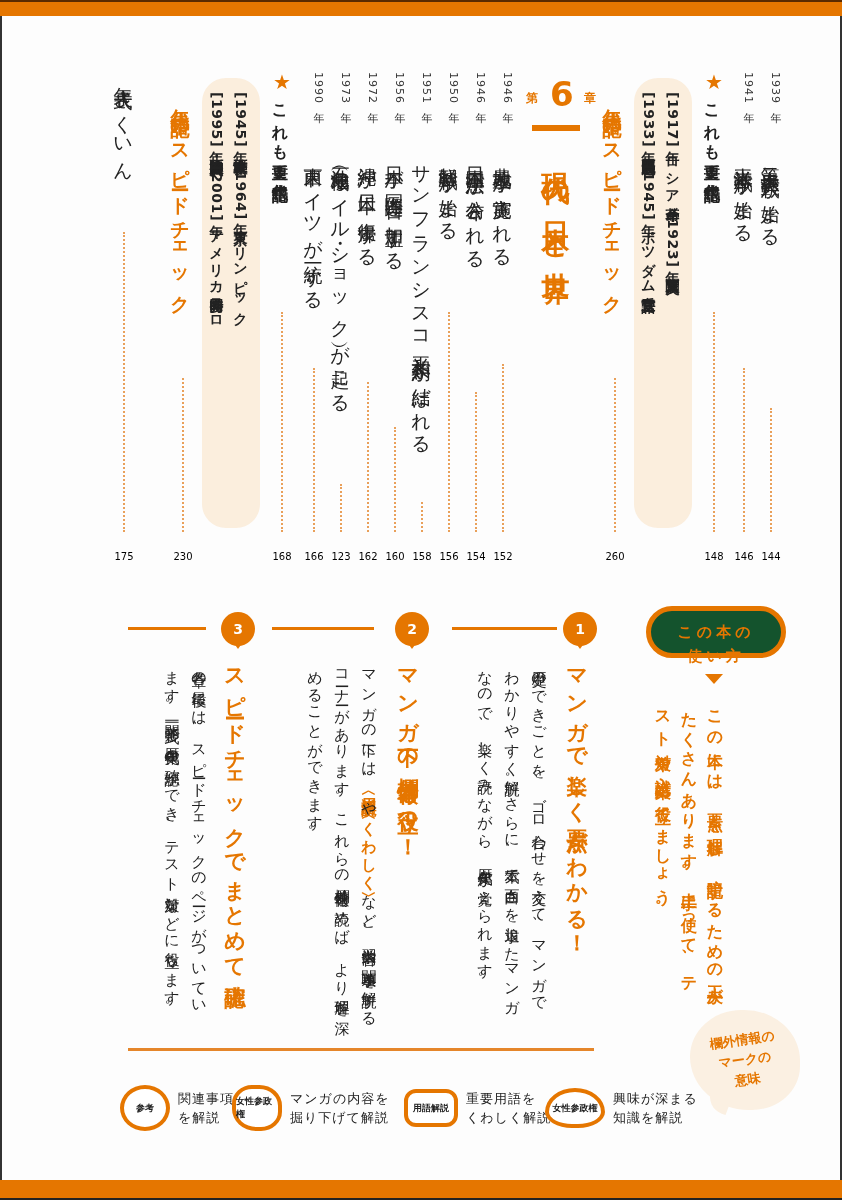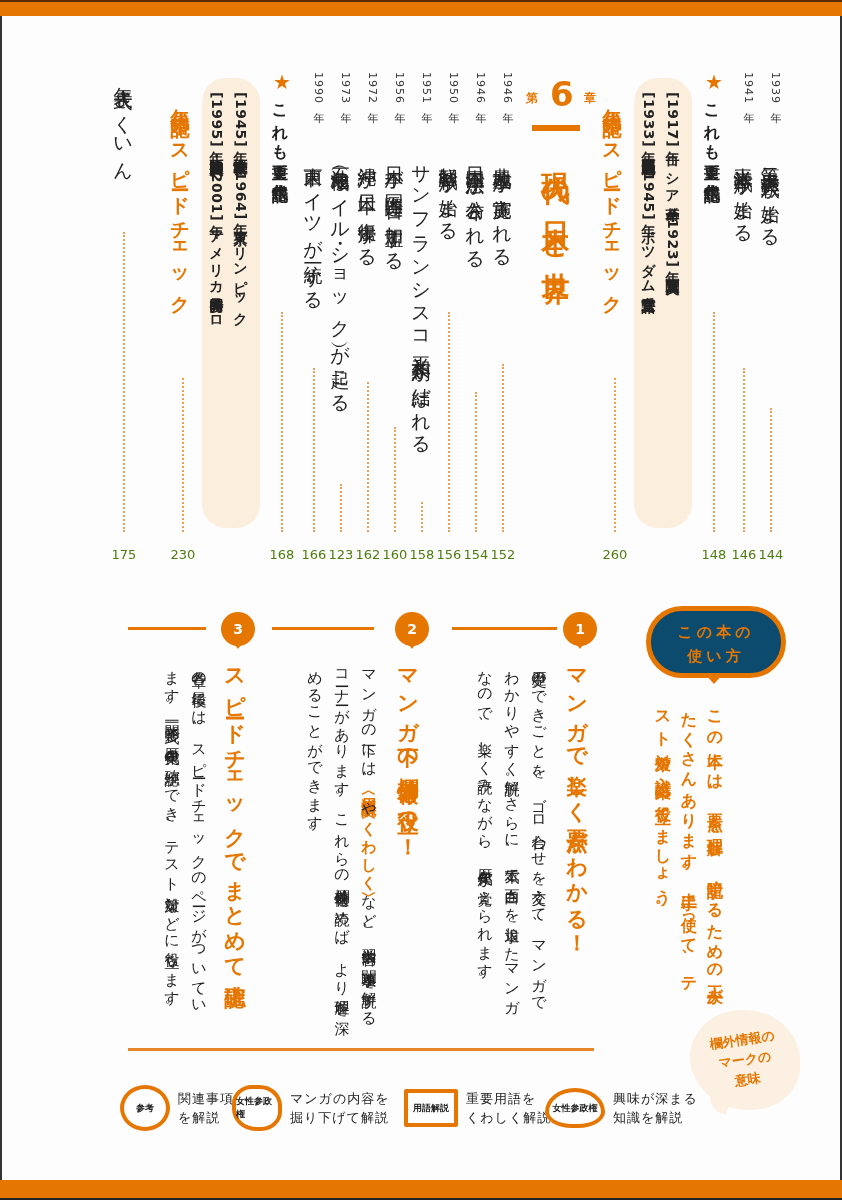--- a/index.html
+++ b/index.html
@@ -8,37 +8,37 @@
   .bar-top { position: absolute; left: 0; top: 0; width: 842px; height: 16px; background: #e57600; border-top: 2px solid #5a2a00; }
   .bar-bottom { position: absolute; left: 0; bottom: 0; width: 842px; height: 20px; background: #e57600; border-bottom: 2px solid #222; }
   .frame-left { position: absolute; left: 0; top: 16px; width: 2px; height: 1164px; background: #333; }
   .frame-right { position: absolute; right: 0; top: 16px; width: 2px; height: 1164px; background: #333; }
 
   
   .toc-col { position: absolute; top: 72px; height: 490px; width: 22px; }
   .toc-year { position: absolute; top: 0; left: 0; width: 22px; writing-mode: vertical-rl; font-size: 11px; letter-spacing: 1px; color: #333; }
   .toc-title { position: absolute; left: -2px; top: 80px; writing-mode: vertical-rl; font-size: 19px; letter-spacing: 2px; color: #222; line-height: 26px; }
   .toc-dots { position: absolute; left: 10px; width: 0; border-left: 2px dotted #e9a05a; bottom: 30px; }
-  .toc-page { position: absolute; bottom: 0; left: -6px; width: 34px; text-align: center; font-size: 13px; color: #4d7c0f; }
+  .toc-page { position: absolute; bottom: 0; left: -6px; width: 34px; text-align: center; font-size: 10px; color: #000000; }
   .toc-star-title { position: absolute; left: -2px; top: 22px; writing-mode: vertical-rl; font-size: 16px; font-weight: bold; letter-spacing: 1px; color: #222; }
   .star { position: absolute; top: 0; left: 0; width: 22px; text-align: center; color: #e57600; font-size: 20px; line-height: 20px; }
   .orange-title { position: absolute; left: -4px; top: 22px; writing-mode: vertical-rl; font-size: 19px; font-weight: bold; color: #e57600; letter-spacing: 3px; }
 
   .pill { position: absolute; top: 78px; height: 450px; width: 58px; background: #fbeedd; border-radius: 24px; }
   .pill-text { position: absolute; top: 14px; writing-mode: vertical-rl; font-size: 14px; font-weight: bold; color: #222; letter-spacing: 0.5px; }
 
   .chapter-num { position: absolute; left: 524px; top: 74px; width: 80px; height: 44px; color: #e57600; }
   .chapter-num .dai { position: absolute; left: 2px; top: 16px; font-size: 12px; font-weight: bold; }
   .chapter-num .num { position: absolute; left: 26px; top: 0; font-size: 34px; font-weight: bold; }
   .chapter-num .sho { position: absolute; left: 60px; top: 16px; font-size: 12px; font-weight: bold; }
   .chapter-rule { position: absolute; left: 532px; top: 125px; width: 48px; height: 6px; background: #e57600; }
   .chapter-title { position: absolute; left: 536px; top: 150px; writing-mode: vertical-rl; font-size: 28px; font-weight: bold; color: #e57600; letter-spacing: 6px; }
 
   
-  .howto-bubble { position: absolute; left: 646px; top: 606px; width: 140px; height: 72px; border: 5px solid #e57600; border-radius: 36px; background: #0c4a6e; }
+  .howto-bubble { position: absolute; left: 646px; top: 606px; width: 140px; height: 52px; border: 5px solid #e57600; border-radius: 36px; background: #14532d; }
   .howto-bubble .t { position: absolute; left: 0; width: 130px; text-align: center; color: #e57600; font-weight: bold; font-size: 15px; letter-spacing: 4px; }
   .howto-bubble .t1 { top: 12px; } .howto-bubble .t2 { top: 36px; }
   .howto-tail { position: absolute; left: 705px; top: 674px; width: 0; height: 0; border-left: 9px solid transparent; border-right: 9px solid transparent; border-top: 10px solid #e57600; }
   .howto-body { position: absolute; left: 650px; top: 700px; height: 300px; writing-mode: vertical-rl; font-size: 16px; font-weight: bold; color: #e57600; line-height: 26px; letter-spacing: 2px; }
 
   .step-line { position: absolute; top: 627px; height: 3px; background: #e57600; }
   .step-badge { position: absolute; top: 612px; width: 34px; height: 34px; border-radius: 50%; background: #e57600; color: #fff; font-size: 14px; font-weight: bold; text-align: center; line-height: 34px; }
   .step-badge::after { content: ""; position: absolute; left: 12px; top: 30px; border-left: 5px solid transparent; border-right: 5px solid transparent; border-top: 7px solid #e57600; }
   .step-heading { position: absolute; top: 655px; writing-mode: vertical-rl; font-size: 21px; font-weight: bold; color: #e57600; letter-spacing: 2px; line-height: 30px; }
   .step-body { position: absolute; top: 660px; height: 360px; writing-mode: vertical-rl; font-size: 15px; color: #222; line-height: 27px; letter-spacing: 1px; }
@@ -47,21 +47,21 @@
   .legend-rule { position: absolute; left: 128px; top: 1048px; width: 466px; height: 3px; background: #e5862a; }
   .cloud { position: absolute; left: 690px; top: 1010px; width: 110px; height: 100px; background: #fbf0e2; border-radius: 48% 52% 45% 55%; }
   .cloud-text { position: absolute; left: 693px; top: 1030px; width: 104px; text-align: center; font-size: 13px; font-weight: bold; color: #e57600; line-height: 20px; transform: rotate(-8deg); }
   .cloud-tail { position: absolute; left: 708px; top: 1090px; width: 22px; height: 22px; background: #fbf0e2; border-radius: 0 0 0 18px; transform: rotate(20deg); }
 
   .mark { position: absolute; top: 1086px; height: 44px; display: flex; align-items: center; }
   .mark-icon { width: 50px; height: 46px; border: 4px solid #e57600; display: flex; align-items: center; justify-content: center; font-size: 9px; font-weight: bold; color: #222; background: #fff; }
   .mark-label { margin-left: 8px; font-size: 13px; line-height: 19px; color: #222; letter-spacing: 1px; }
   .m-sanko .mark-icon { border-radius: 50%; }
   .m-kuwashiku .mark-icon { border-radius: 40% 45% 42% 48%; border-style: solid; }
-  .m-yogo .mark-icon { border-radius: 2px; width: 54px; height: 38px; }
+  .m-yogo .mark-icon { border-radius: 12px; width: 54px; height: 38px; }
   .m-mame .mark-icon { border-radius: 50% 50% 45% 45% / 60% 60% 40% 40%; width: 60px; height: 40px; }
 </style>
 </head>
 <body>
 
 <div class="bar-top"></div>
 <div class="frame-left"></div>
 <div class="frame-right"></div>
 
 <div class="toc-col" style="left:760px">

